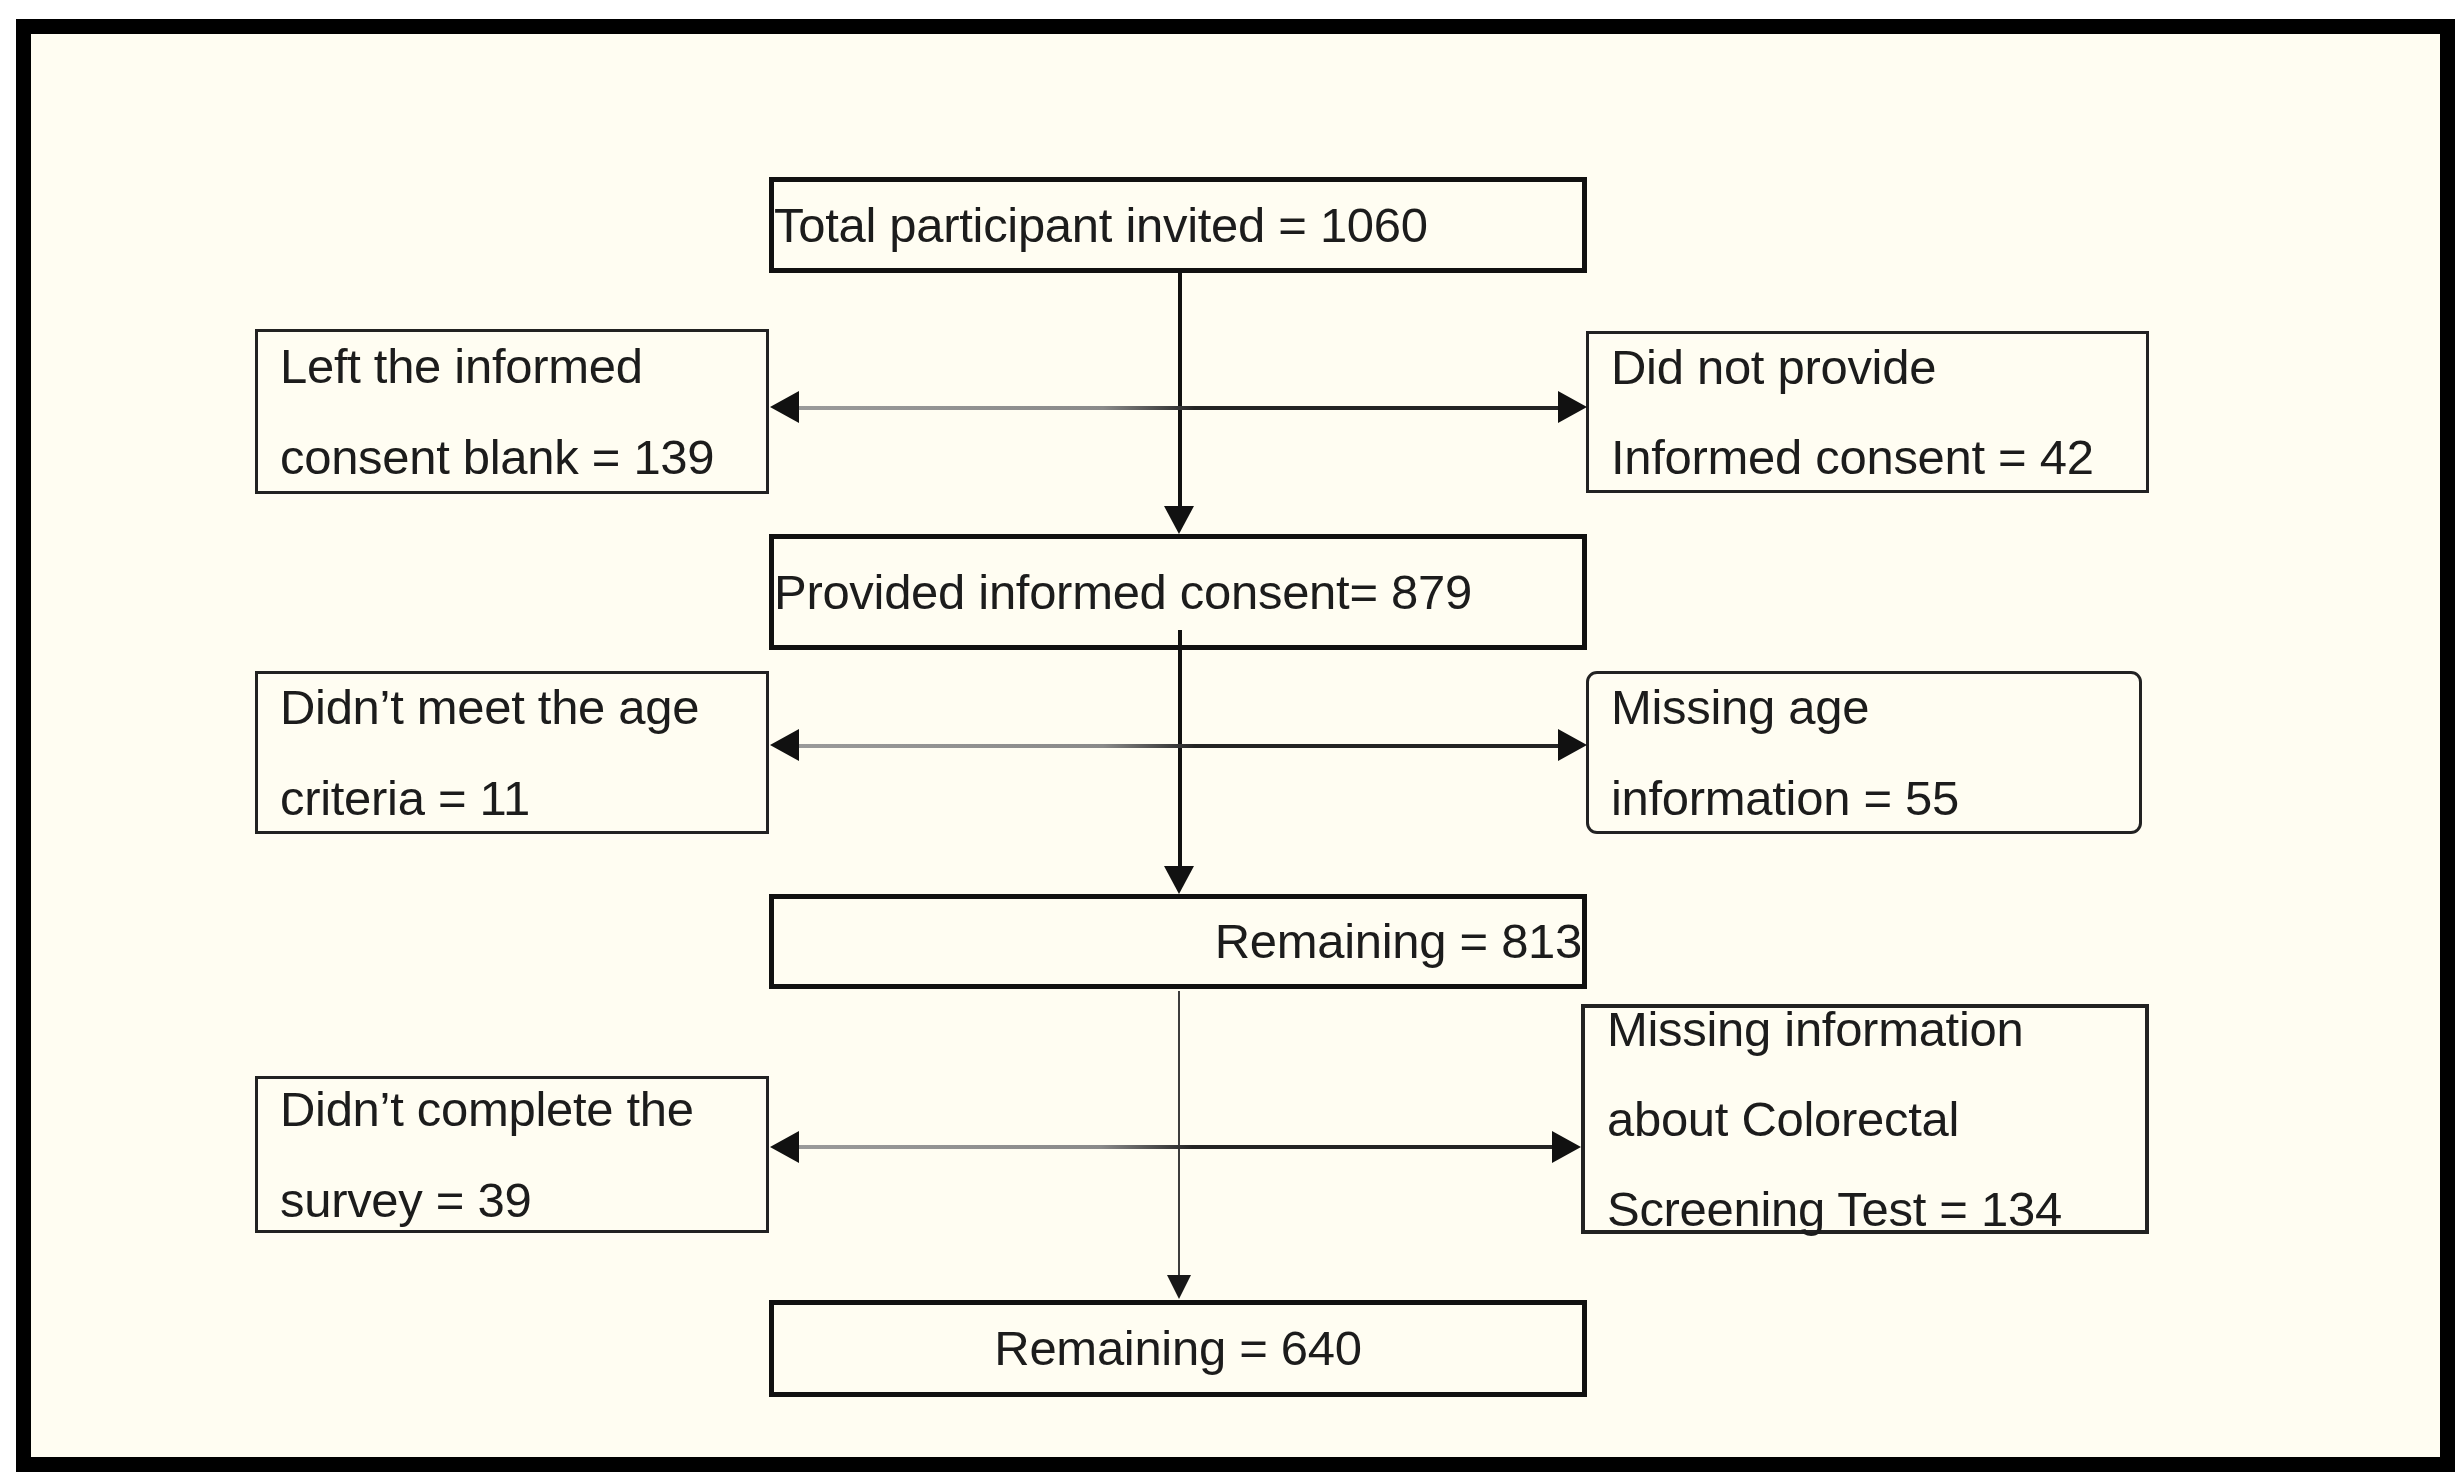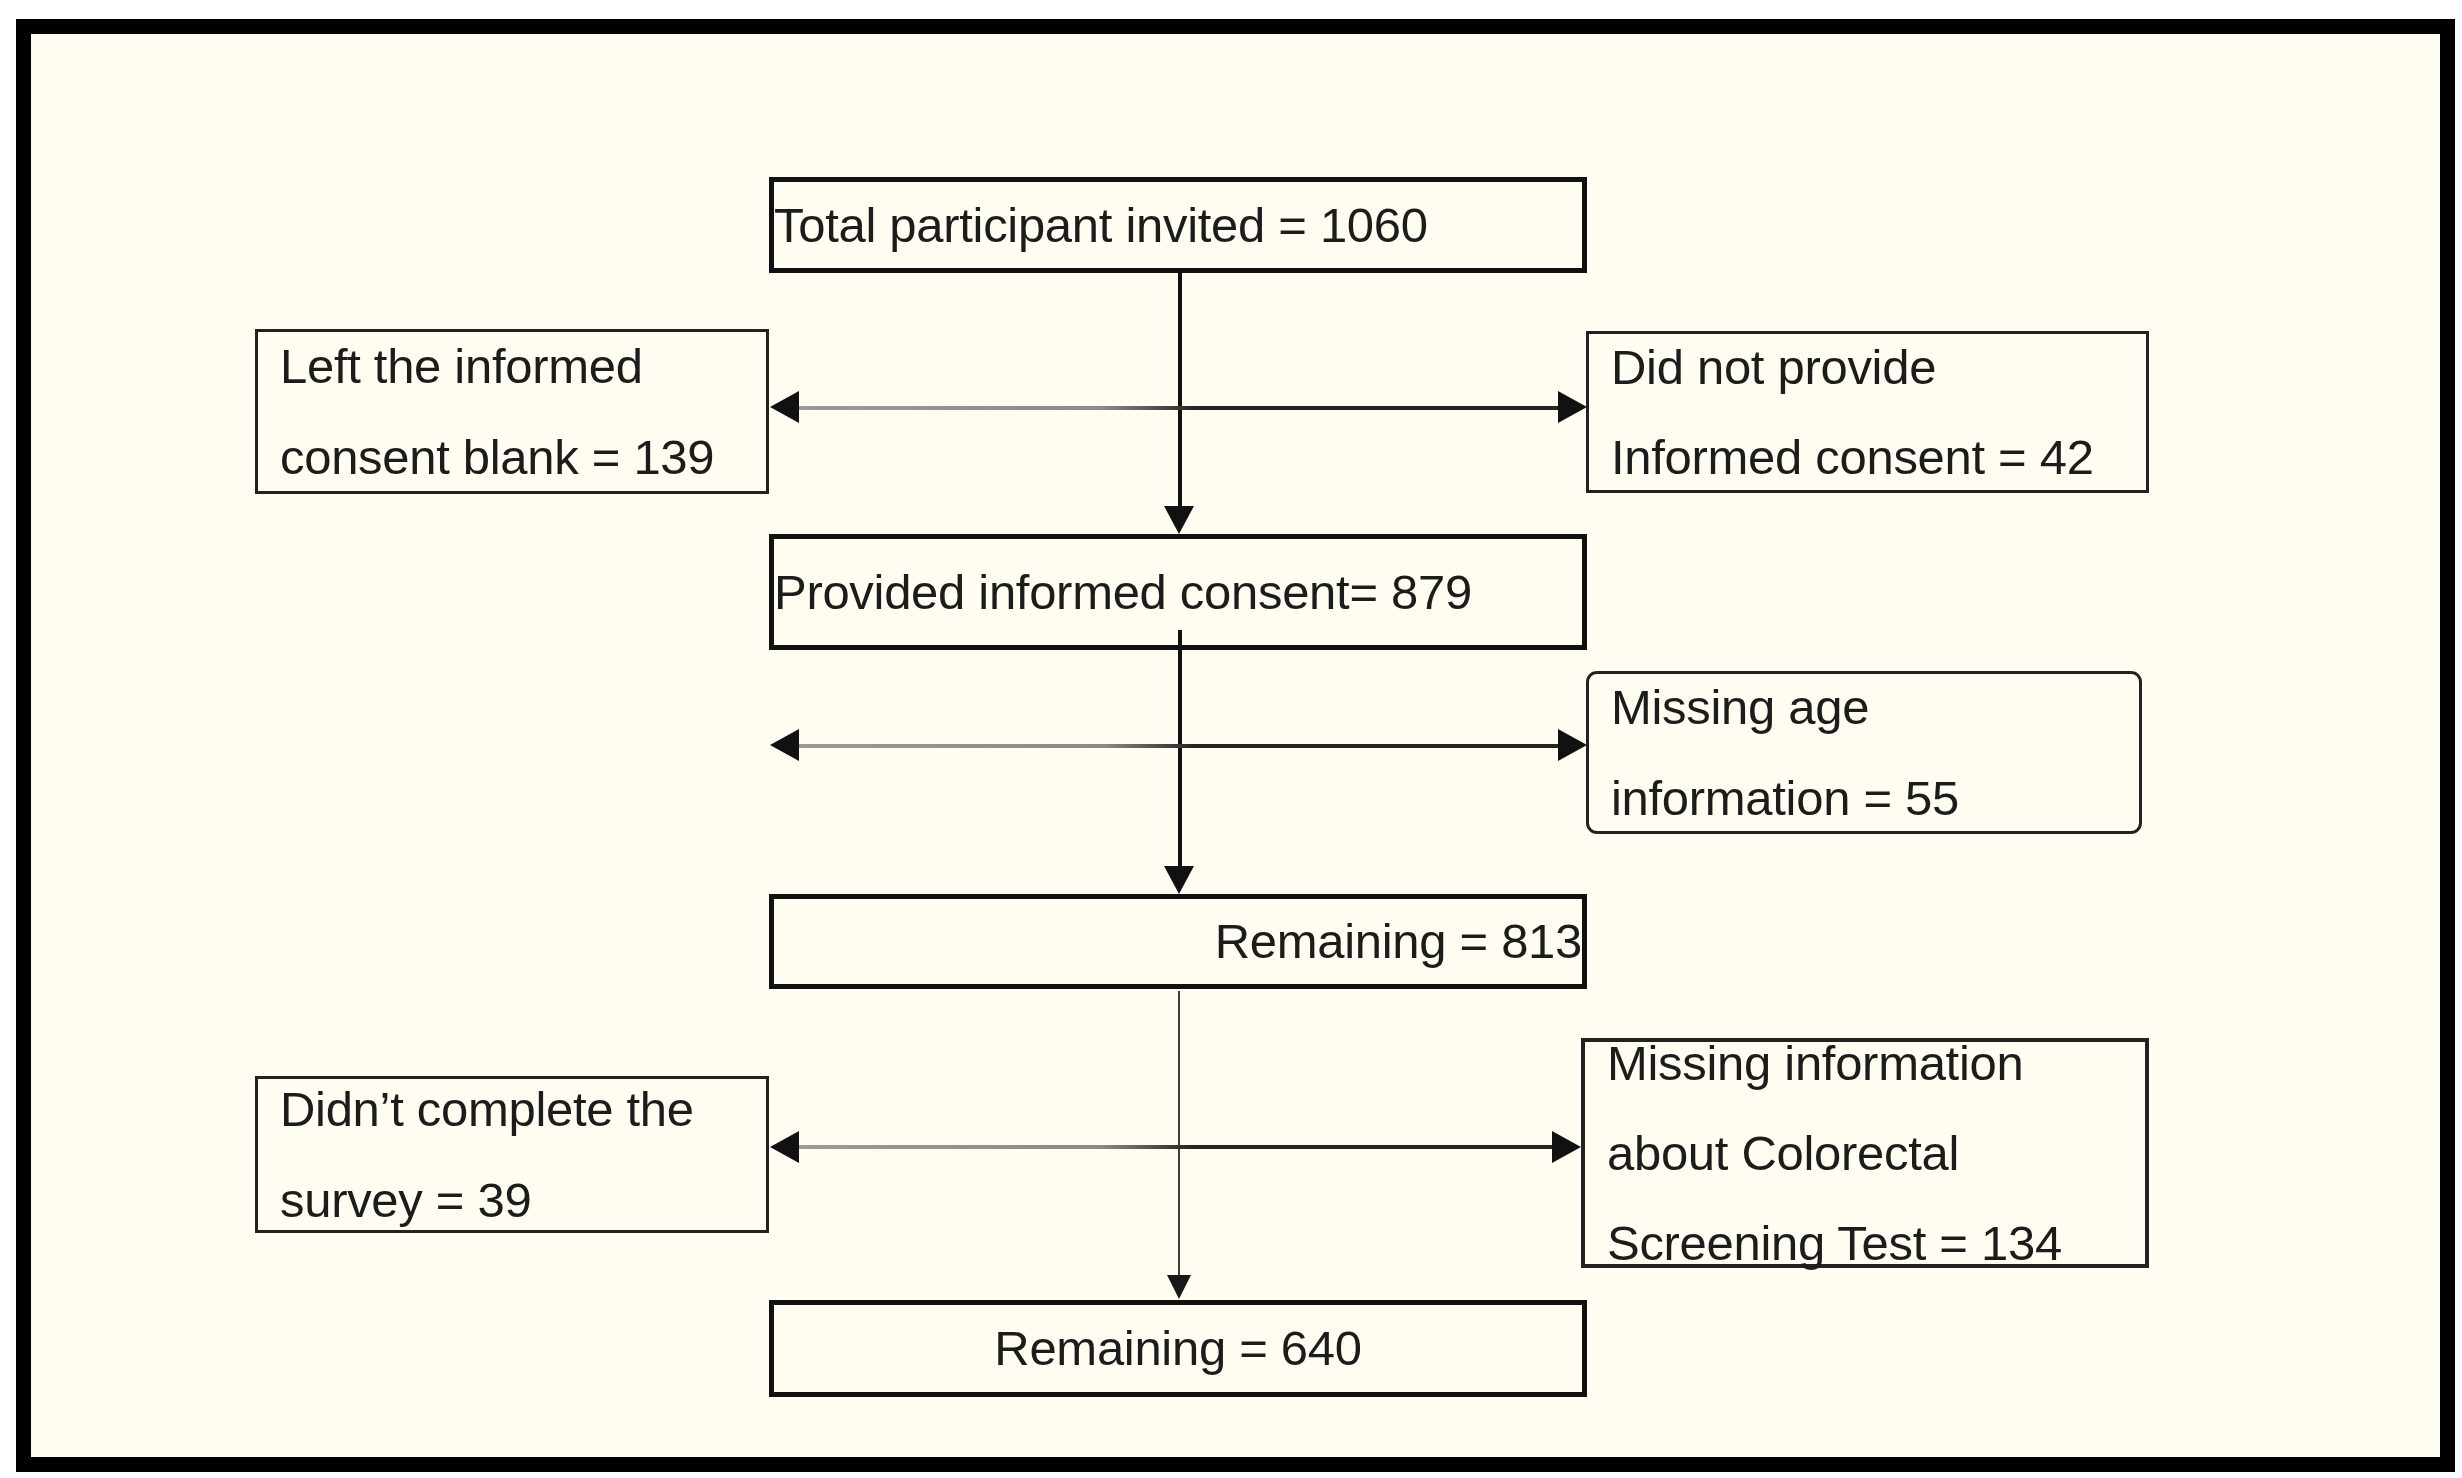--- a/index.html
+++ b/index.html
@@ -77,32 +77,36 @@
   <div class="box side" style="left:255px;top:329px;width:514px;height:165px;">
     <div>Left the informed</div>
     <div>consent blank = 139</div>
   </div>
 
   <div class="box side" style="left:1586px;top:331px;width:563px;height:162px;">
     <div>Did not provide</div>
     <div>Informed consent = 42</div>
   </div>
 
+  <div class="box side" style="left:255px;top:671px;width:514px;height:163px;">
+    <div>Didn’t meet the age</div>
+    <div>criteria = 11</div>
+  </div>
 
   <div class="box side" style="left:1586px;top:671px;width:556px;height:163px;border-radius:11px;">
     <div>Missing age</div>
     <div>information = 55</div>
   </div>
 
   <div class="box side" style="left:255px;top:1076px;width:514px;height:157px;">
     <div>Didn’t complete the</div>
     <div>survey = 39</div>
   </div>
 
-  <div class="box side thicker" style="left:1581px;top:1038px;width:568px;height:230px;">
+  <div class="box side thicker" style="left:1581px;top:1004px;width:568px;height:230px;">
     <div>Missing information</div>
     <div>about Colorectal</div>
     <div>Screening Test = 134</div>
   </div>
 
   <div class="vline" style="left:1178px;top:273px;width:3.5px;height:233px;"></div>
   <div class="ah-down" style="left:1164px;top:506px;"></div>
 
   <div class="vline" style="left:1178px;top:630px;width:3.5px;height:236px;"></div>
   <div class="ah-down" style="left:1164px;top:866px;"></div>

